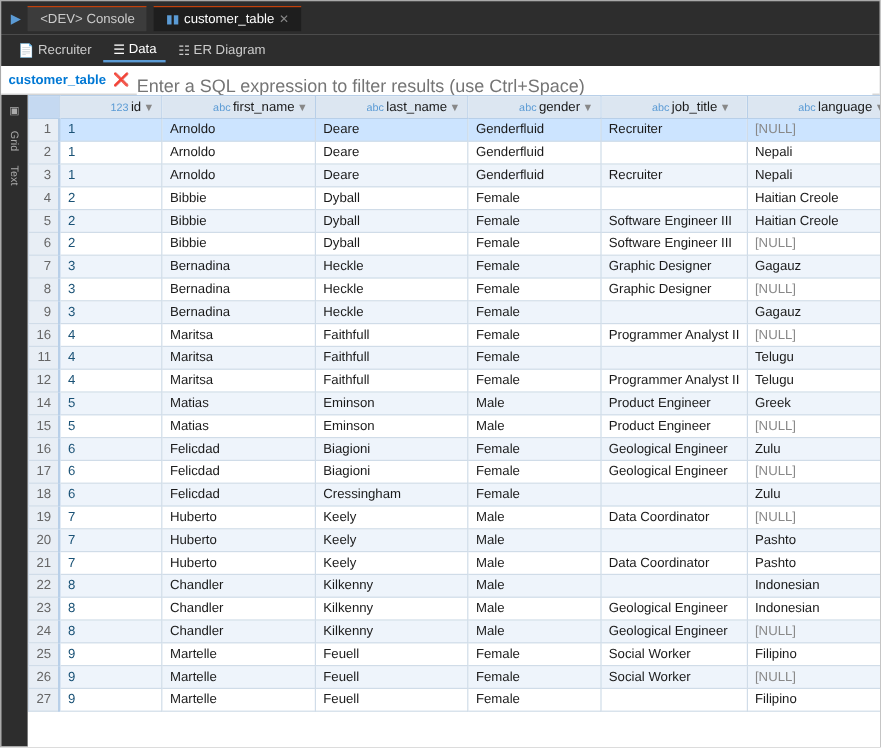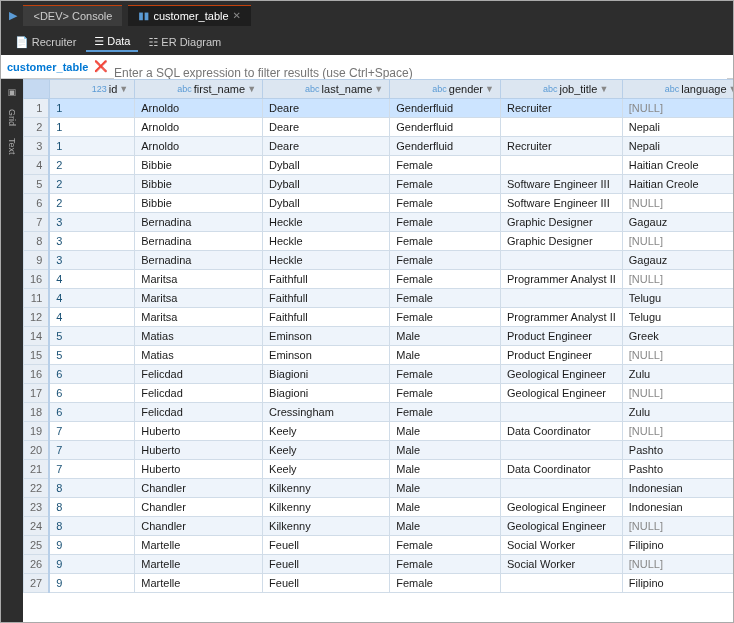--- a/index.html
+++ b/index.html
@@ -15,21 +15,21 @@
 
     
     .toolbar { background: #2d2d2d; display: flex; align-items: center; height: 26px; padding: 0 6px; gap: 2px; flex-shrink: 0; }
     .toolbar-btn { background: none; border: none; color: #ccc; font-size: 11px; padding: 2px 8px; cursor: pointer; display: flex; align-items: center; gap: 3px; }
     .toolbar-btn.active { color: #fff; border-bottom: 2px solid #5b9bd5; }
 
     
     .filterbar { background: #fff; border-bottom: 1px solid #ccc; display: flex; align-items: center; height: 24px; padding: 0 6px; flex-shrink: 0; }
     .filter-label { color: #0078d4; font-size: 11px; font-weight: bold; margin-right: 6px; }
     .filter-sep { color: #888; margin-right: 6px; font-size: 11px; }
-    .filter-input { border: none; outline: none; font-size: 12px; color: #888; flex: 1; margin-top: 12px; }
+    .filter-input { border: none; outline: none; font-size: 15px; color: #888; flex: 1; margin-top: 12px; }
 
     
     .main { display: flex; flex: 1; overflow: hidden; }
 
     
     .side-icons { background: #2d2d2d; width: 22px; display: flex; flex-direction: column; align-items: center; padding-top: 4px; gap: 4px; flex-shrink: 0; }
     .side-icon { color: #aaa; font-size: 9px; writing-mode: vertical-rl; text-orientation: mixed; padding: 4px 2px; cursor: pointer; }
 
     
     .table-area { flex: 1; overflow: auto; background: #fff; }

